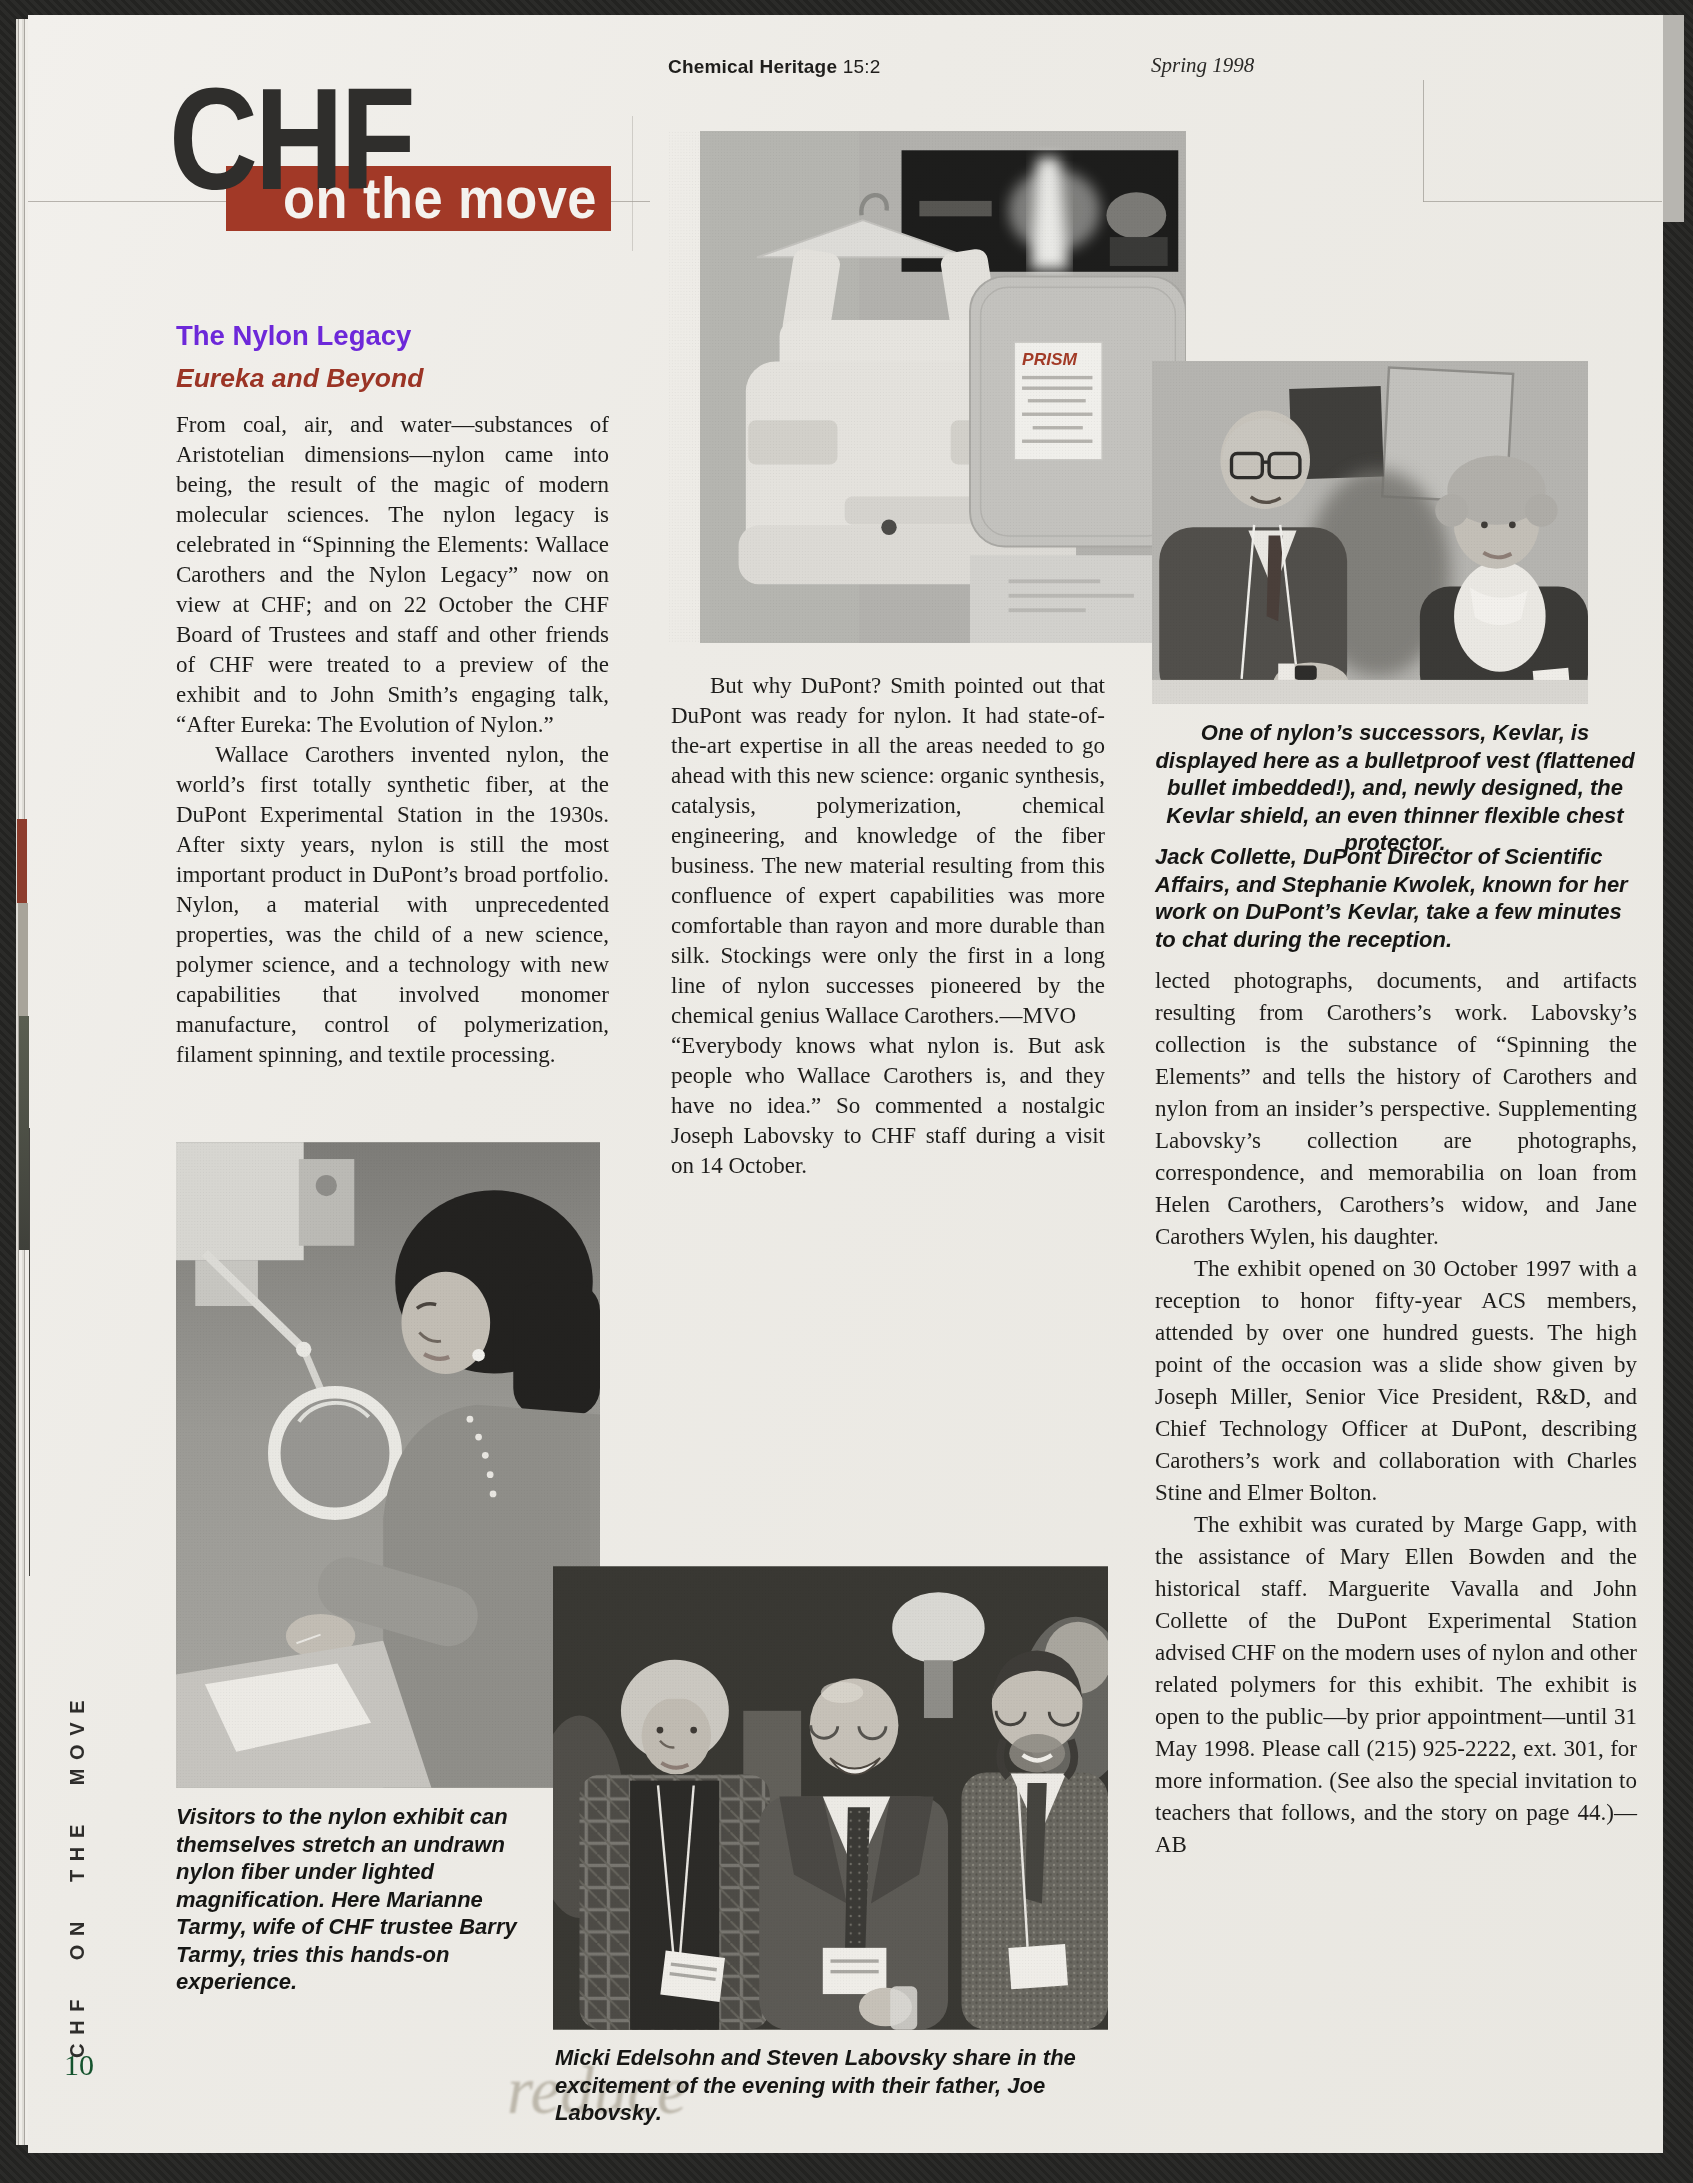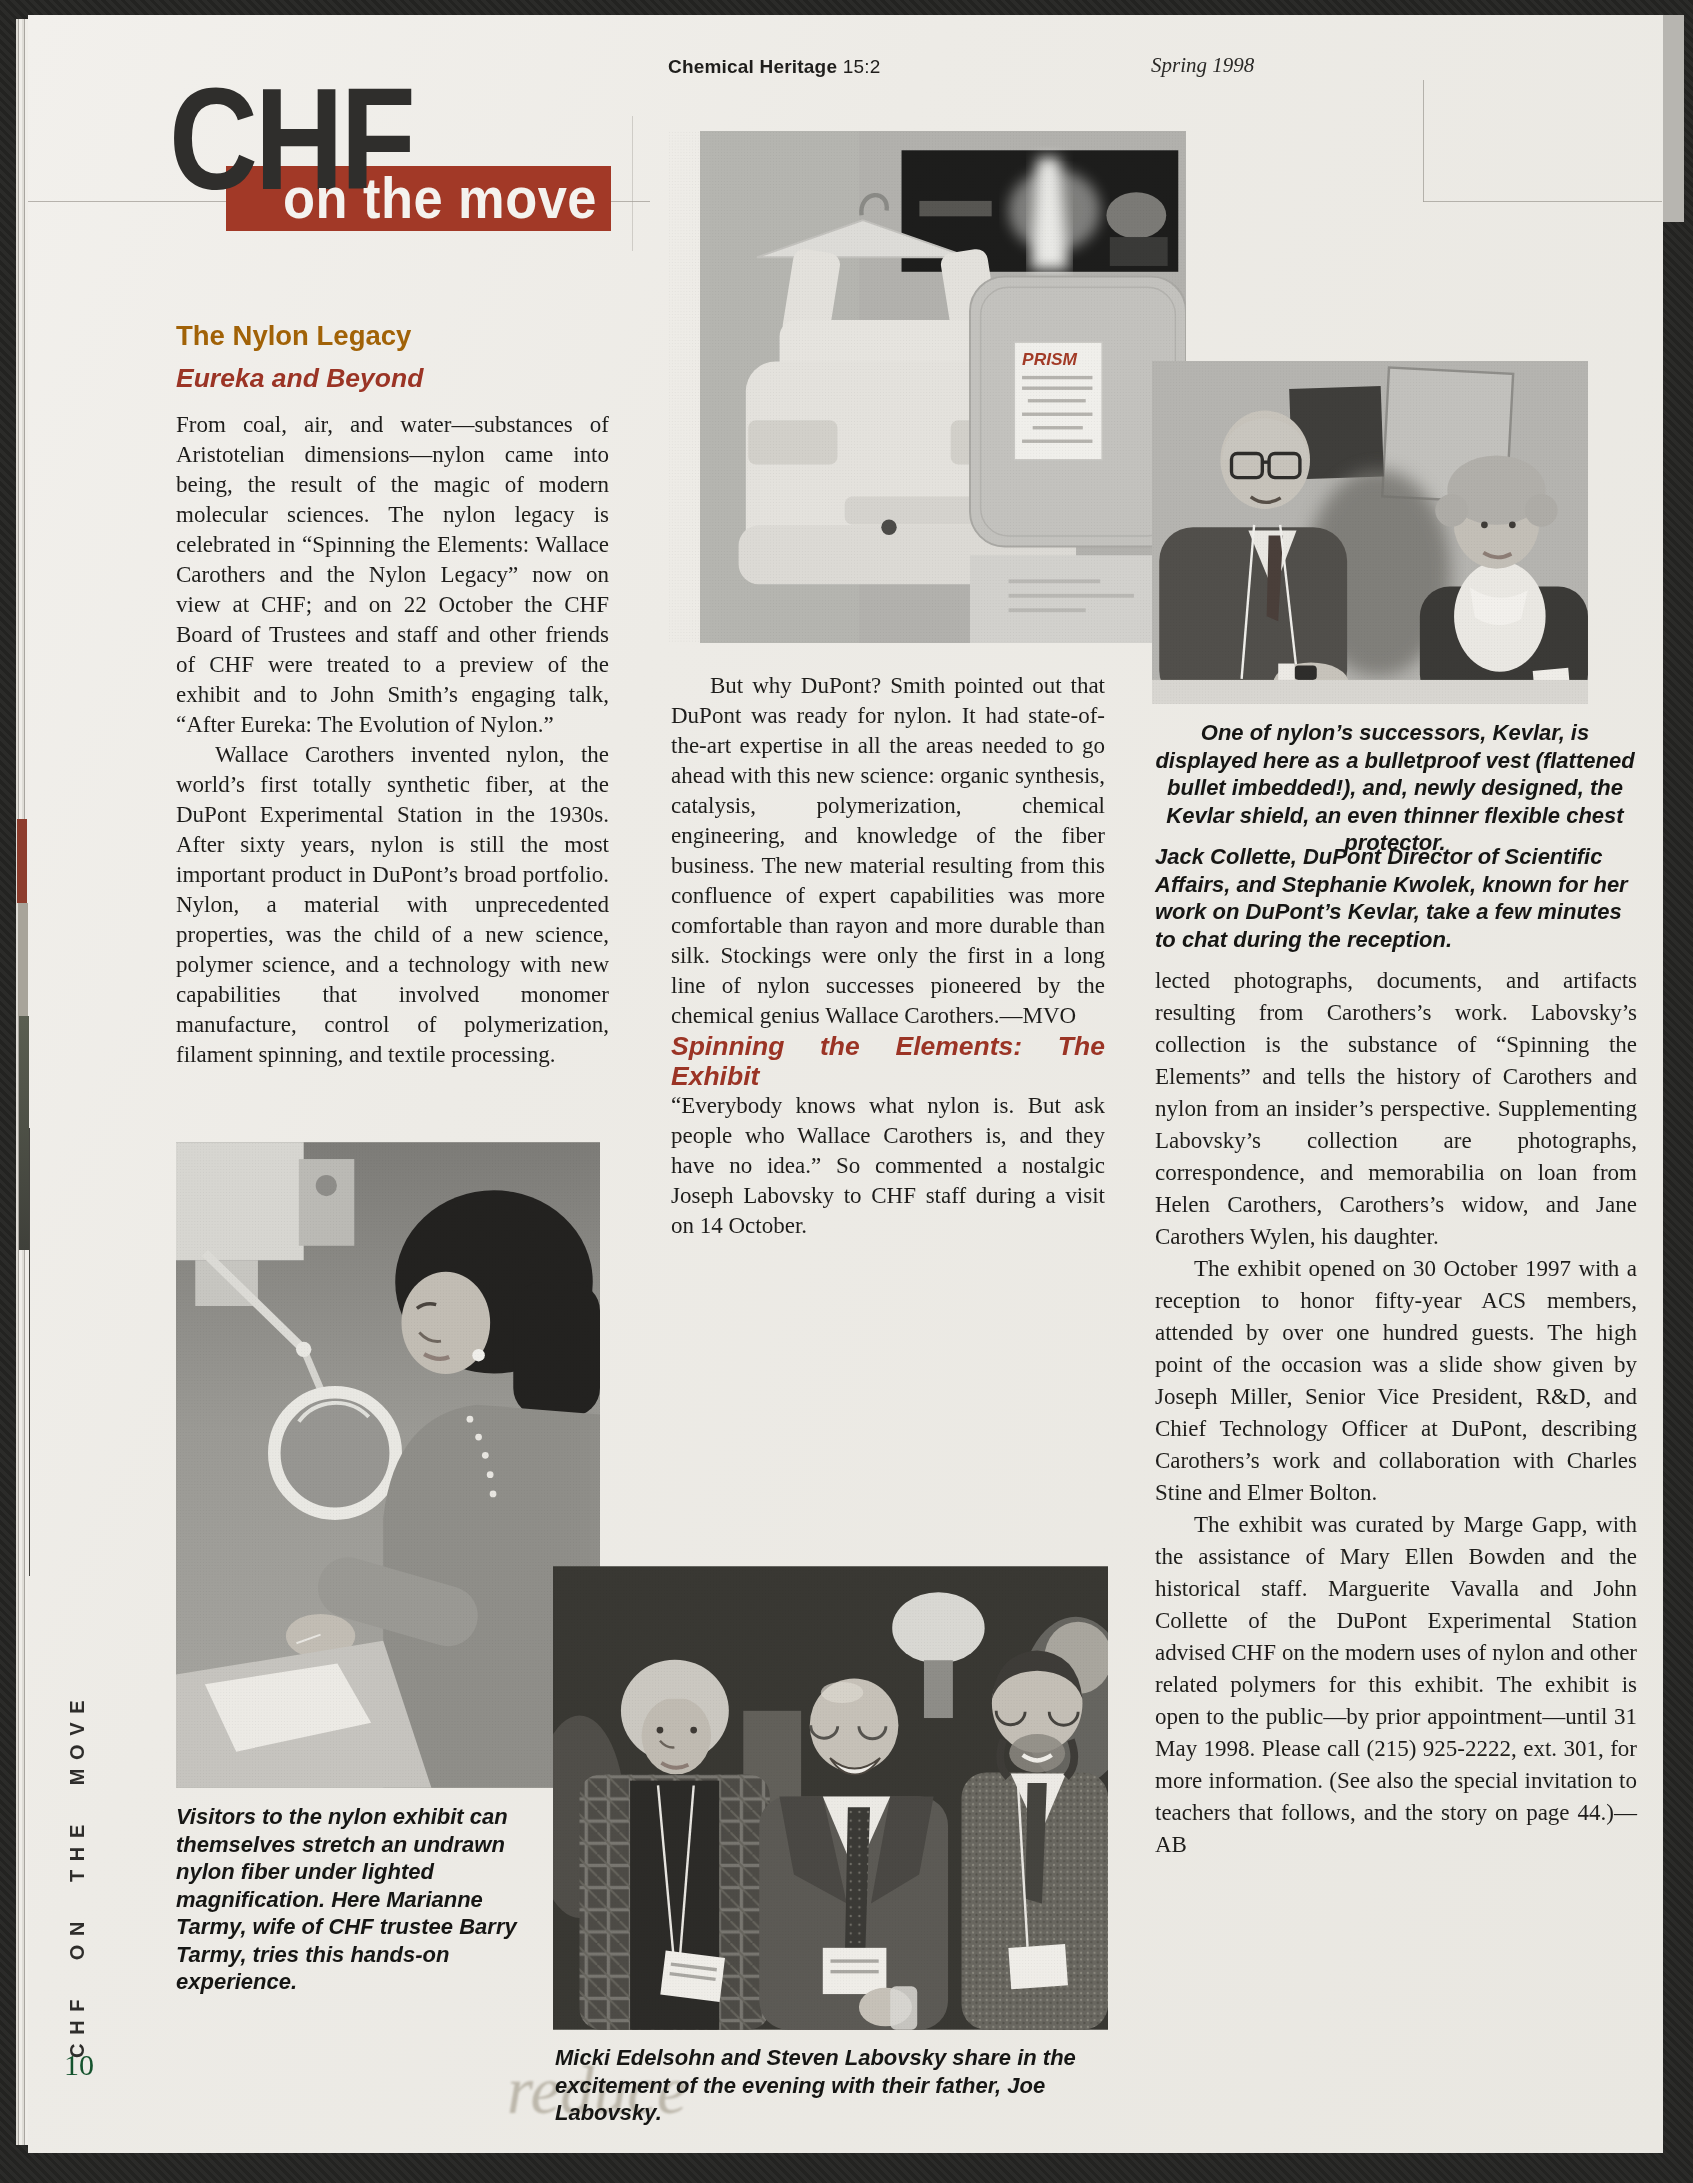--- a/index.html
+++ b/index.html
@@ -32,21 +32,21 @@
     font-weight:900;font-size:145px;line-height:145px;letter-spacing:-3.9px;color:#2f2e2c;
     transform:scaleX(.85);transform-origin:top left;z-index:3;}
   .banner{left:226px;top:166px;width:385px;height:65px;background:#a23927;z-index:2;}
   .banner-text{left:283px;top:167px;font-family:"Liberation Sans",sans-serif;
     font-weight:800;font-size:57px;line-height:62px;color:#f4f2ee;letter-spacing:0.5px;
     transform:scaleX(.92);transform-origin:top left;z-index:3;white-space:nowrap;}
   
   .col{color:#1e1d1b;font-size:23px;line-height:30px;text-align:justify;}
   .col p{margin:0;}
   .col p.ind{text-indent:39px;}
-  .h-bold{font-family:"Liberation Sans",sans-serif;font-weight:700;font-size:27.5px;color:#a16207;}
+  .h-bold{font-family:"Liberation Sans",sans-serif;font-weight:700;font-size:27.5px;color:#6d28d9;}
   .h-red{font-family:"Liberation Sans",sans-serif;font-weight:700;font-style:italic;
     font-size:26.5px;color:#9b3425;}
   .cap{font-family:"Liberation Sans",sans-serif;font-style:italic;font-weight:700;
     font-size:22px;line-height:27.5px;color:#161614;text-align:left;}
   .midhead{margin:18.3px 0 9.6px 0;}
   
   .photo{overflow:hidden;}
   .grain{position:absolute;left:0;top:0;width:100%;height:100%;
     background-image:radial-gradient(#000 0.5px,transparent 0.5px);background-size:2.9px 2.9px;opacity:.05;}
   .vertical-label{left:66px;top:1610px;height:448px;width:34px;
@@ -197,21 +197,20 @@
         <rect x="640" y="960" width="260" height="8"></rect>
         <rect x="640" y="990" width="160" height="8"></rect>
       </g>
     <rect x="994" y="700" width="14" height="362" fill="#4a4946"></rect>
   </svg>
   <div class="grain"></div>
 </div>
 
 <div class="abs col" style="left:671px;top:671px;width:434px;">
   <p class="ind">But why DuPont? Smith pointed out that DuPont was ready for nylon. It had state-of-the-art expertise in all the areas needed to go ahead with this new science: organic synthesis, catalysis, polymerization, chemical engineering, and knowledge of the fiber business. The new material resulting from this confluence of expert capabilities was more comfortable than rayon and more durable than silk. Stockings were only the first in a long line of nylon successes pioneered by the chemical genius Wallace Carothers.—MVO</p>
-  <p class="h-red midhead">Spinning the Elements: The Exhibit</p>
   <p>“Everybody knows what nylon is. But ask people who Wallace Carothers is, and they have no idea.” So commented a nostalgic Joseph Labovsky to CHF staff during a visit on 14 October.</p>
 </div>
 
 <div class="abs photo" style="left:553px;top:1566px;width:555px;height:464px;z-index:2;">
   <svg width="555" height="464" viewBox="0 0 1152 962">
     <defs>
       <pattern id="plaid" width="46" height="46" patternUnits="userSpaceOnUse">
         <rect width="46" height="46" fill="#4e4c47"></rect>
         <path d="M0,23 H46 M23,0 V46" stroke="#7b7973" stroke-width="7"></path>
         <path d="M0,0 L46,46" stroke="#68665f" stroke-width="4"></path>

